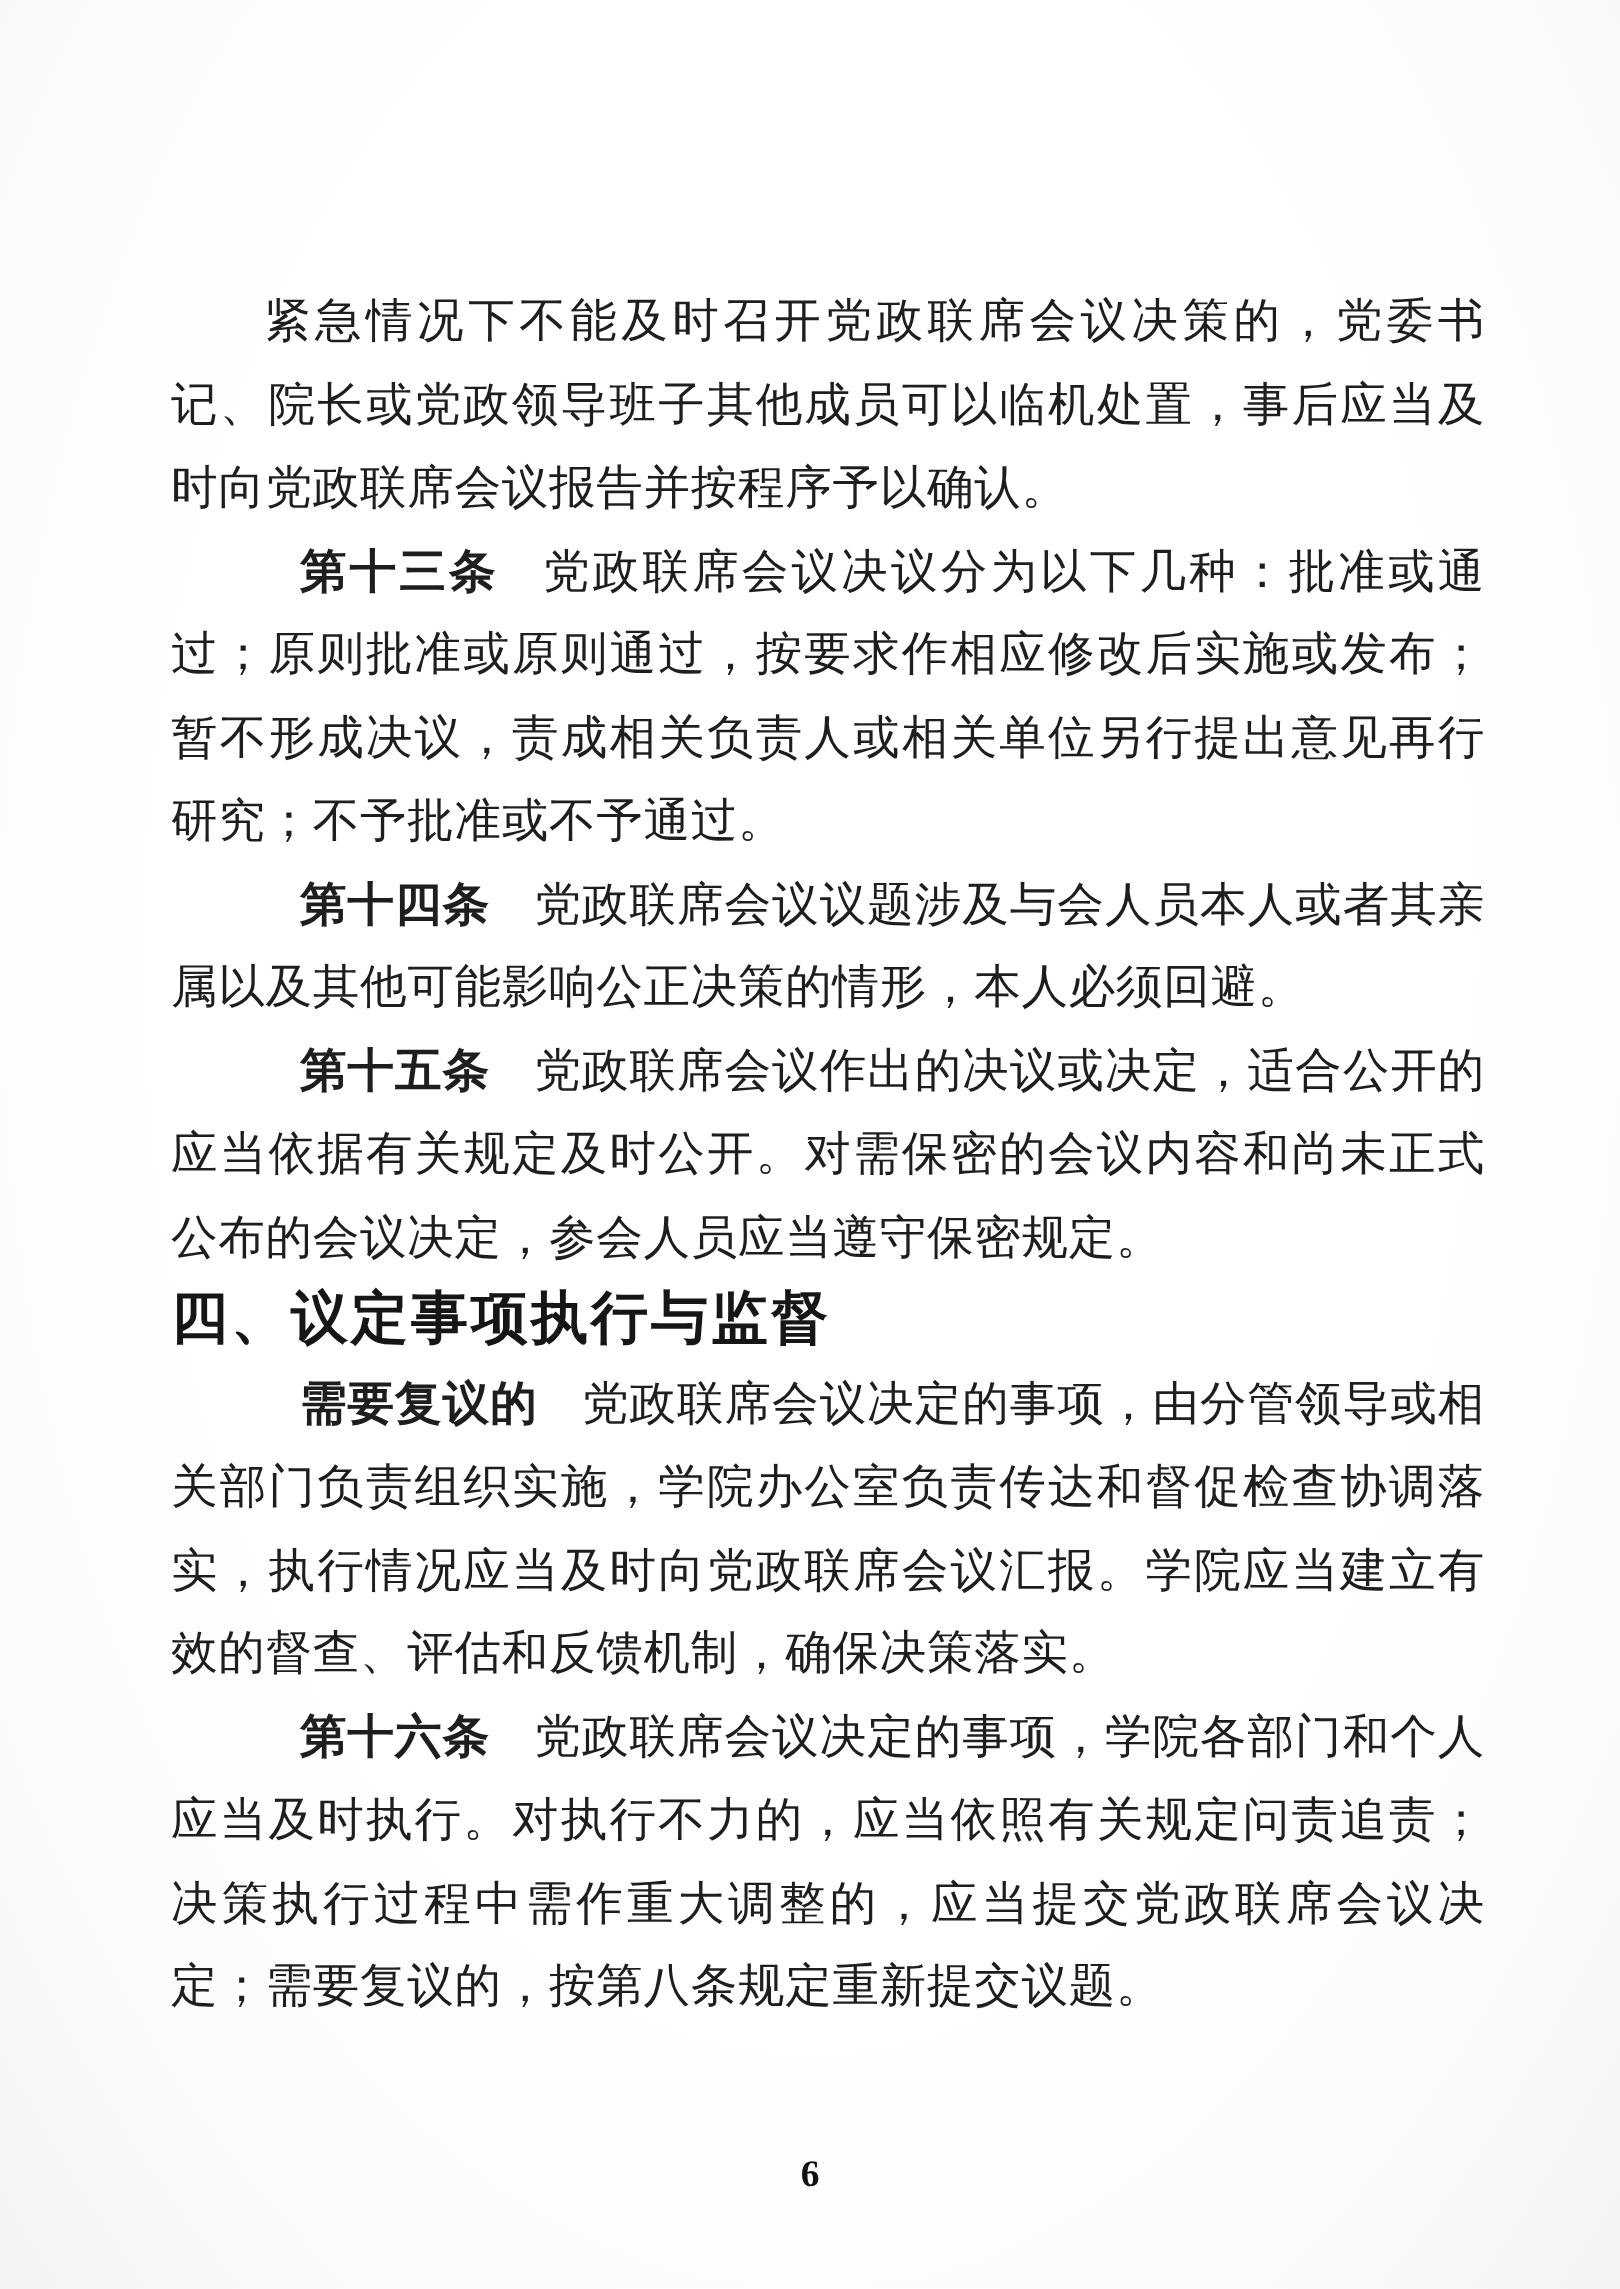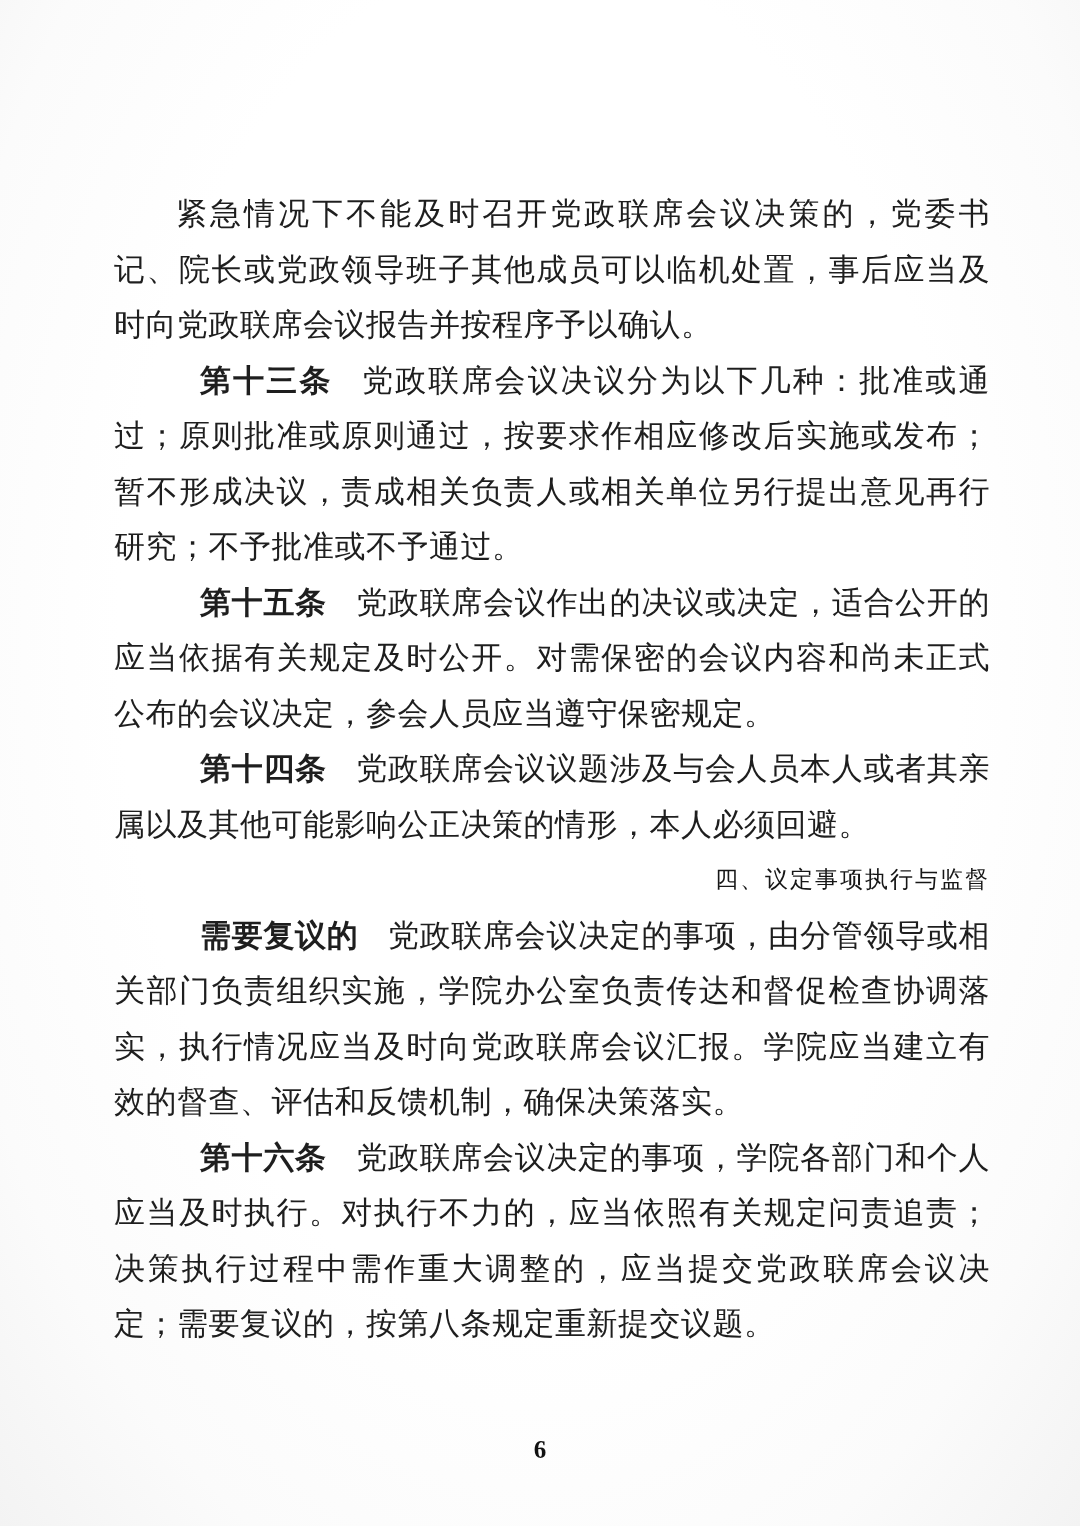--- a/index.html
+++ b/index.html
@@ -33,25 +33,25 @@
     word-break: break-all;
   }
   .art-num {
     font-weight: bold;
     font-family: "Liberation Sans", "DejaVu Sans", sans-serif;
     margin-right: 0.95em;
     margin-left: 24px;
   }
   .heading {
     margin: 0;
-    font-size: 23px;
+    font-size: 38px;
     line-height: 55.5px;
-    text-align: right;
+    text-align: left;
     text-indent: 0;
-    font-weight: normal;
+    font-weight: bold;
     font-family: "Liberation Sans", "DejaVu Sans", sans-serif;
     letter-spacing: 2px;
     color: #161616;
   }
   .page-number {
     position: absolute;
     left: 0;
     bottom: 62px;
     width: 100%;
     text-align: center;
@@ -64,23 +64,23 @@
 </head>
 <body>
 
 <div class="page">
   <div class="content">
 
     <p class="para">紧急情况下不能及时召开党政联席会议决策的，党委书记、院长或党政领导班子其他成员可以临机处置，事后应当及时向党政联席会议报告并按程序予以确认。</p>
 
     <p class="para"><span class="art-num">第十三条</span><span>党政联席会议决议分为以下几种：批准或通过；原则批准或原则通过，按要求作相应修改后实施或发布；暂不形成决议，责成相关负责人或相关单位另行提出意见再行研究；不予批准或不予通过。</span></p>
 
+    <p class="para"><span class="art-num">第十四条</span><span>党政联席会议议题涉及与会人员本人或者其亲属以及其他可能影响公正决策的情形，本人必须回避。</span></p>
+
     <p class="para"><span class="art-num">第十五条</span><span>党政联席会议作出的决议或决定，适合公开的应当依据有关规定及时公开。对需保密的会议内容和尚未正式公布的会议决定，参会人员应当遵守保密规定。</span></p>
-
-    <p class="para"><span class="art-num">第十四条</span><span>党政联席会议议题涉及与会人员本人或者其亲属以及其他可能影响公正决策的情形，本人必须回避。</span></p>
 
     <h2 class="heading">四、议定事项执行与监督</h2>
 
     <p class="para"><span class="art-num">需要复议的</span><span>党政联席会议决定的事项，由分管领导或相关部门负责组织实施，学院办公室负责传达和督促检查协调落实，执行情况应当及时向党政联席会议汇报。学院应当建立有效的督查、评估和反馈机制，确保决策落实。</span></p>
 
     <p class="para"><span class="art-num">第十六条</span><span>党政联席会议决定的事项，学院各部门和个人应当及时执行。对执行不力的，应当依照有关规定问责追责；决策执行过程中需作重大调整的，应当提交党政联席会议决定；需要复议的，按第八条规定重新提交议题。</span></p>
 
   </div>
 
   <div class="page-number">6</div>

